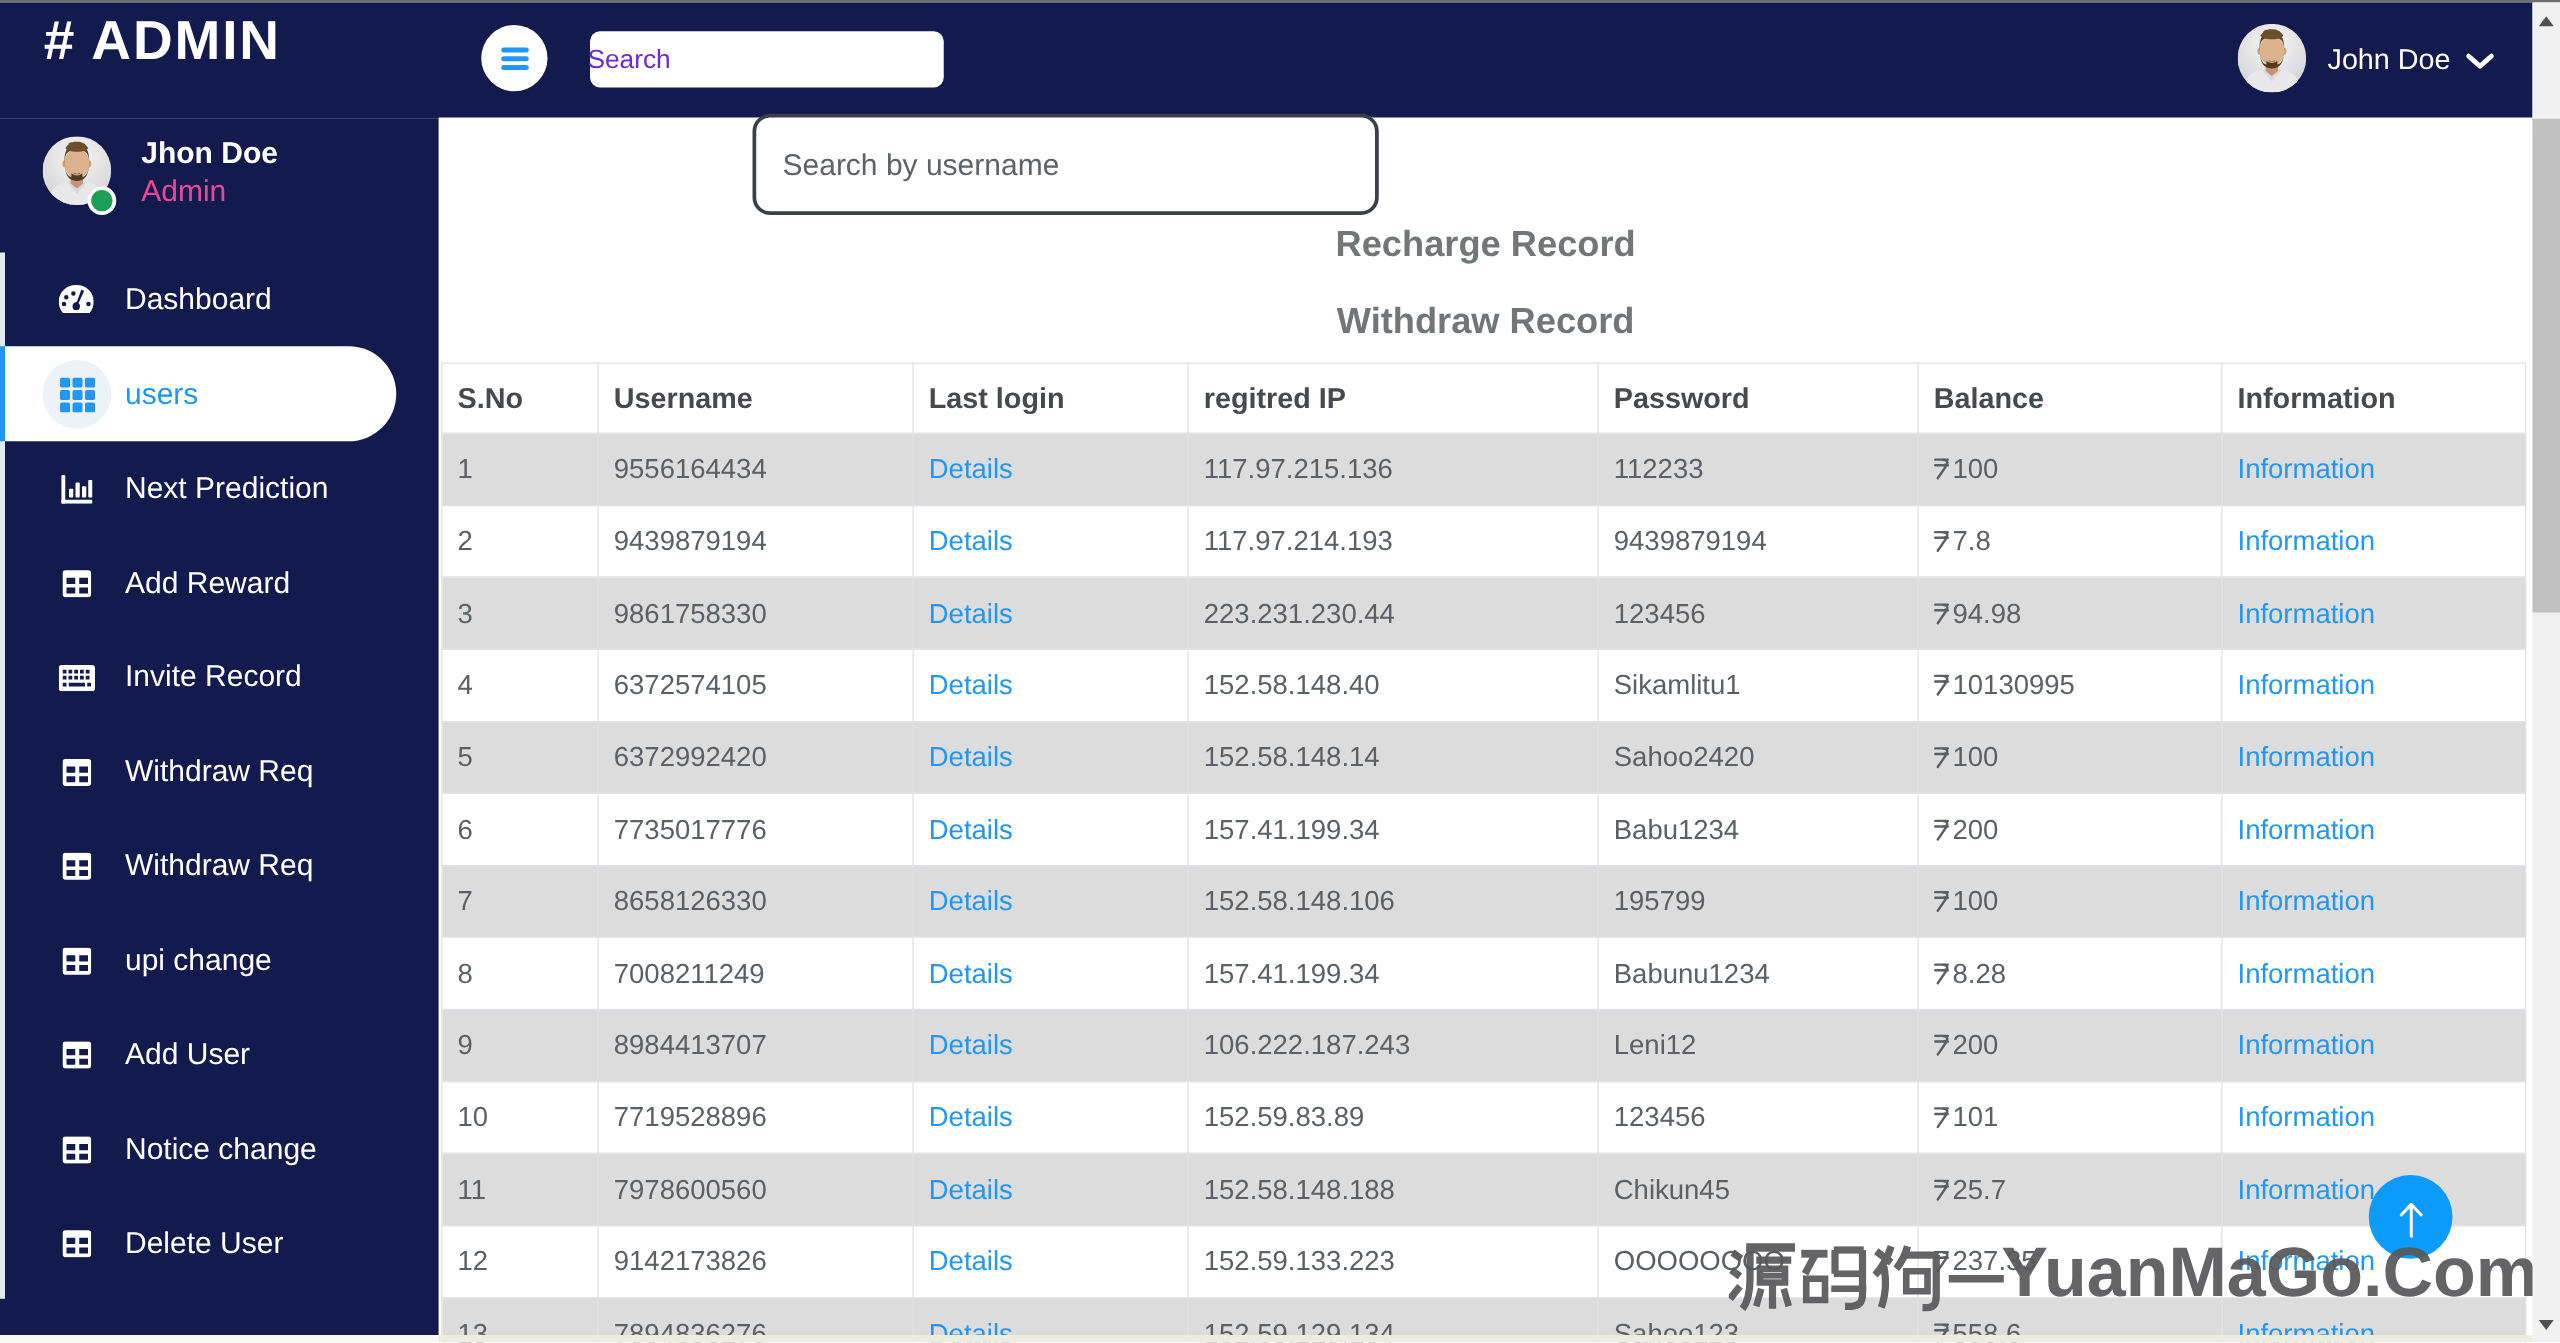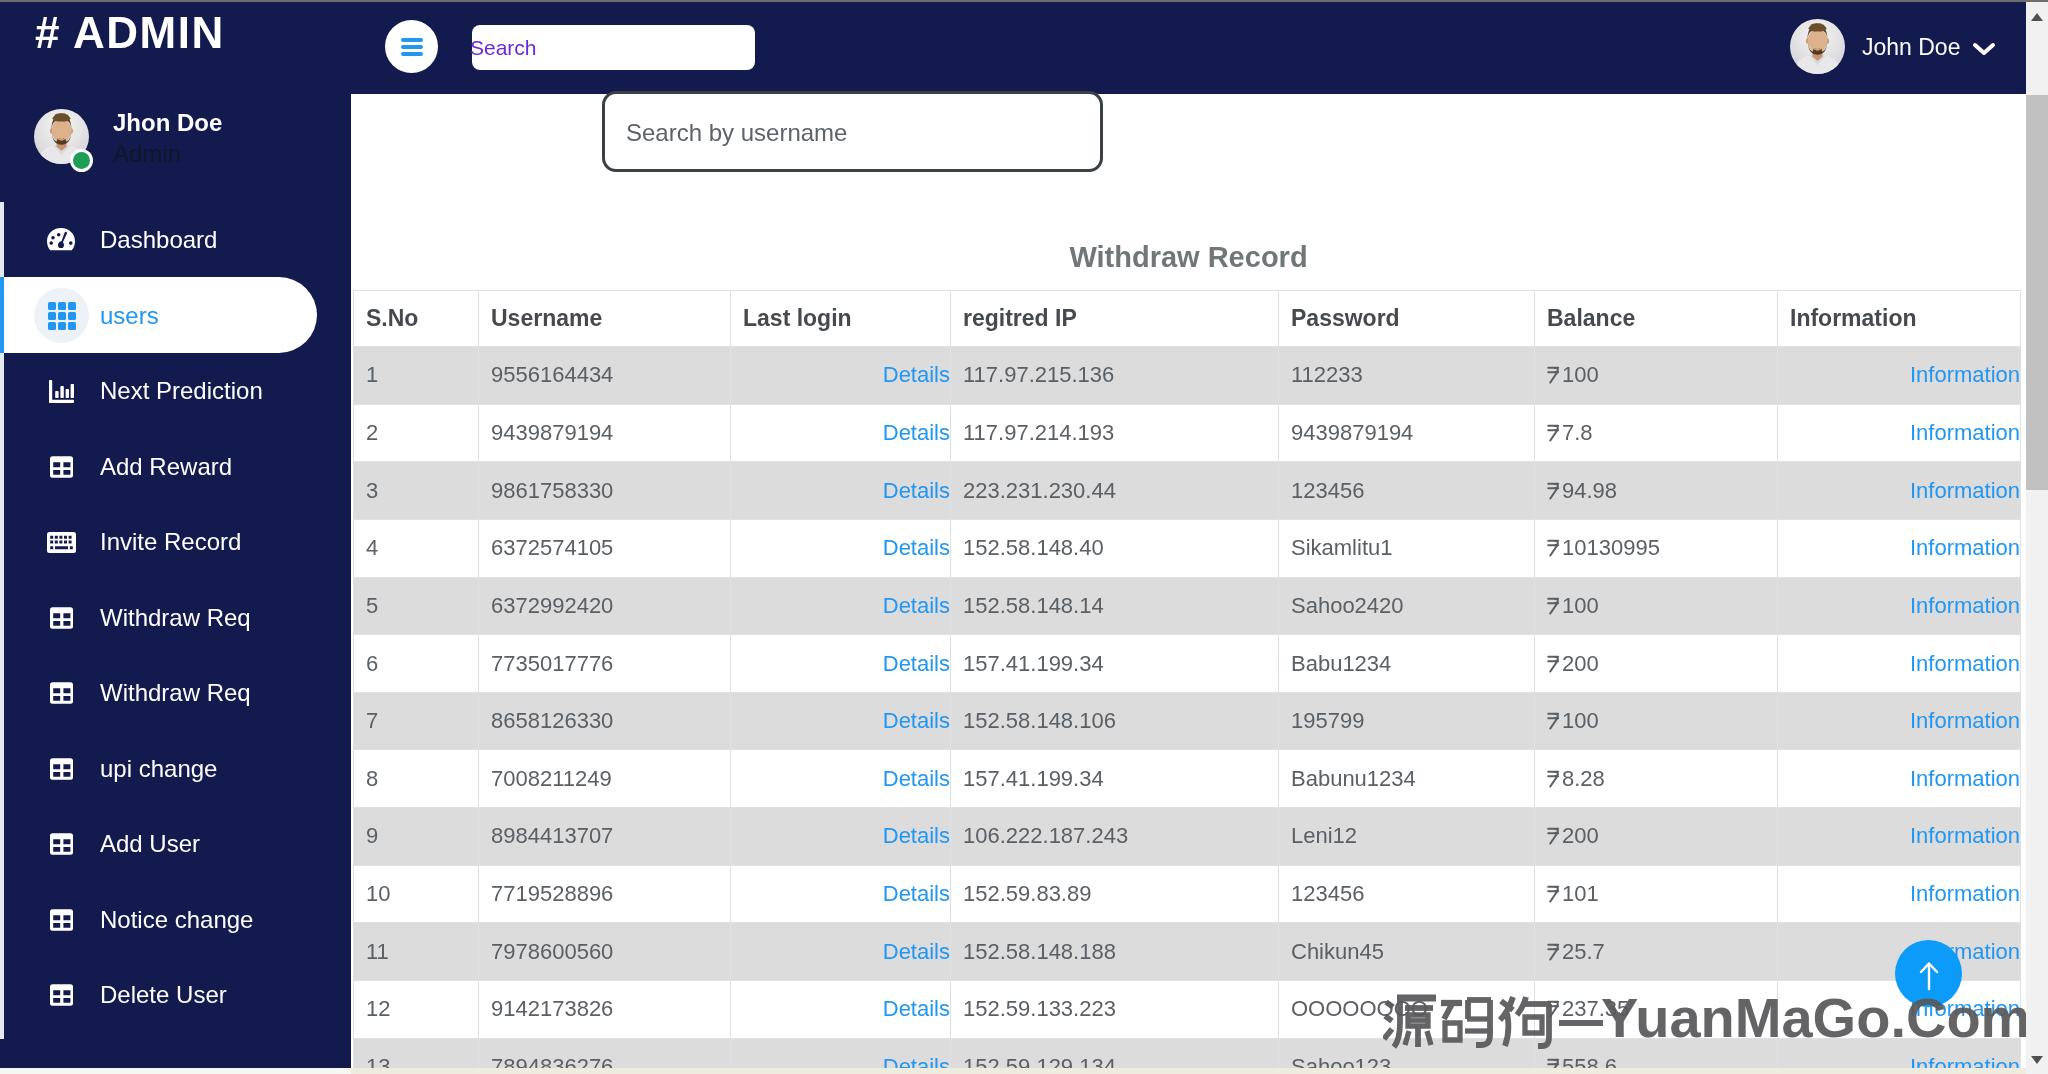--- a/index.html
+++ b/index.html
@@ -81,21 +81,21 @@
     <path d="M18 24 C17 10 22 6 28 6 C34 6 39 10 38 24 C38.5 15 35.5 12.2 32.5 11.6 C29.5 11 26.5 11 23.5 11.6 C20.5 12.2 17.5 15 18 24 Z" fill="#5d4426"></path>
     <path d="M18.6 9.8 C21 5.4 25 4.2 28 4.4 C31 4.2 35 5.4 37.4 9.8 C34.5 12.4 31.5 12.8 28 12.6 C24.5 12.8 21.5 12.4 18.6 9.8 Z" fill="#6b4f2c"></path>
     <path d="M21 6.2 L23.5 4.6 L24.5 6.8 L27 4.2 L28.5 6.4 L31 4.6 L32 6.8 L34.5 5.6 L33 8.4 L23 8.4 Z" fill="#6b4f2c"></path>
     <path d="M18.2 24 C18.6 31 20.8 34.2 24 35.6 C26.2 36.6 29.8 36.6 32 35.6 C35.2 34.2 37.4 31 37.8 24 C37 30 35.4 32.4 32.6 33.2 L23.4 33.2 C20.6 32.4 19 30 18.2 24 Z" fill="#5a4124"></path>
     <path d="M23.6 30.2 C26.4 32.6 29.6 32.6 32.4 30.2 L32.4 34.2 C29.8 36.4 26.2 36.4 23.6 34.2 Z" fill="#503a20"></path>
     <path d="M25.2 29.6 Q28 31.4 30.8 29.6 L30.2 30.9 L25.8 30.9 Z" fill="#8a6a4a"></path>
   </g>
       </svg></div>
   <div class="abs" style="left:73px;top:152px;width:17px;height:17px;border-radius:50%;background:#1d9e57;box-shadow:0 0 0 3px #fdfdfd;"></div>
   <div class="abs" style="left:113px;top:109px;font-size:24px;font-weight:bold;color:#fff;">Jhon Doe</div>
-  <div class="abs" style="left:113px;top:140px;font-size:24px;color:#0f172a;">Admin</div>
+  <div class="abs" style="left:113px;top:140px;font-size:24px;color:#ec4899;">Admin</div>
 
   <div class="abs" style="left:0;top:202px;width:4px;height:837px;background:#e3e9f0;"></div>
   <div class="abs" style="left:0;top:277px;width:4px;height:76px;background:#2196f3;"></div>
 
   <div class="abs" style="left:4px;top:277px;width:313px;height:76px;background:#fff;border-radius:0 38px 38px 0;"></div>
   <div class="abs" style="left:34px;top:288px;width:55px;height:55px;border-radius:50%;background:#edf2f9;"></div>
 
   <div id="menu">
       <div class="abs" style="left: 47px; top: 228px; width: 28px; height: 24px;"><svg width="28" height="24" viewBox="0 0 28 24">
           <path d="M14 0 C5.8 0 0 6 0 13.2 C0 16.8 1.2 19.9 3.3 22.3 L24.7 22.3 C26.8 19.9 28 16.8 28 13.2 C28 6 22.2 0 14 0 Z M11.7 4.9 A1.8 1.8 0 1 1 11.7 8.5 A1.8 1.8 0 1 1 11.7 4.9 Z M6 7.9 A1.8 1.8 0 1 1 6 11.5 A1.8 1.8 0 1 1 6 7.9 Z M4.2 13.3 A1.8 1.8 0 1 1 4.2 16.9 A1.8 1.8 0 1 1 4.2 13.3 Z M23.8 13.3 A1.8 1.8 0 1 1 23.8 16.9 A1.8 1.8 0 1 1 23.8 13.3 Z M18.1 3.6 L20.3 4.7 L15.9 14.3 C16.6 15 17 15.9 17 17 C17 18.2 16.5 19.2 15.7 19.9 L12.3 19.9 C11.5 19.2 11 18.2 11 17 C11 15 12.6 13.4 14.5 13.3 Z" fill="#ffffff" fill-rule="evenodd"></path>
@@ -158,20 +158,21 @@
           <path d="M2.5 0 L20.5 0 A2.5 2.5 0 0 1 23 2.5 L23 19 A2.5 2.5 0 0 1 20.5 21.5 L2.5 21.5 A2.5 2.5 0 0 1 0 19 L0 2.5 A2.5 2.5 0 0 1 2.5 0 Z M3.2 5.9 L10.2 5.9 L10.2 11 L3.2 11 Z M13.4 5.9 L20.4 5.9 L20.4 11 L13.4 11 Z M3.2 13.7 L10.2 13.7 L10.2 18.5 L3.2 18.5 Z M13.4 13.7 L20.4 13.7 L20.4 18.5 L13.4 18.5 Z" fill="#ffffff" fill-rule="evenodd"></path>
         </svg></div>
       <div class="mi-label" style="top: 981px;">Delete User</div>
     </div>
 
   <div class="abs" style="left:351px;top:94px;width:1675px;height:980px;background:#fff;"></div>
 
   <div class="abs" style="left:602px;top:91px;width:501px;height:81px;background:#fff;border:3px solid #3a4046;border-radius:14px;"></div>
   <div class="abs" style="left:626px;top:119px;font-size:24px;color:#5c636a;">Search by username</div>
 
+  <div class="abs" style="left:351px;top:180px;width:1675px;text-align:center;font-size:29px;font-weight:bold;color:#717679;">Recharge Record</div>
   <div class="abs" style="left:351px;top:241px;width:1675px;text-align:center;font-size:29px;font-weight:bold;color:#717679;">Withdraw Record</div>
 
   <table class="abs" id="dtable" style="left:353px;top:290px;border-collapse:collapse;table-layout:fixed;width:1667px;font-size:22px;color:#5a6065;">
     <colgroup>
       <col style="width:125px">
         <col style="width:252px">
         <col style="width:220px">
         <col style="width:328px">
         <col style="width:256px">
         <col style="width:243px">
@@ -455,18 +456,18 @@
   <svg class="abs" style="left:2030px;top:1054px;" width="14" height="12" viewBox="0 0 14 12">
       <path d="M7 10 L13 2 L1 2 Z" fill="#505050"></path>
     </svg>
 
 </div>
 
 <style>
   #dtable th, #dtable td { border:1px solid #dee2e6; text-align:left; padding:0 0 0 12px; font-weight:normal; }
   #dtable th { font-weight:bold; color:#464a4e; font-size:23px; }
   #dtable tr.g { background:#dcdcdc; }
-  #dtable td.lnk, #dtable td.lnk a { color:#2196f3; text-decoration:none;text-align:right; }
+  #dtable td.lnk, #dtable td.lnk a { color:#2196f3; text-decoration:none; }
   #dtable tbody tr { height:57.65px; }
   .rup { vertical-align:-3px; margin-right:1px; }
   .mi-label { position:absolute; left:100px; font-size:24px; color:#fff; white-space:nowrap;text-align:center; }
   .mi-label.active { color:#2196f3; }
 </style>
 
 </body></html>

